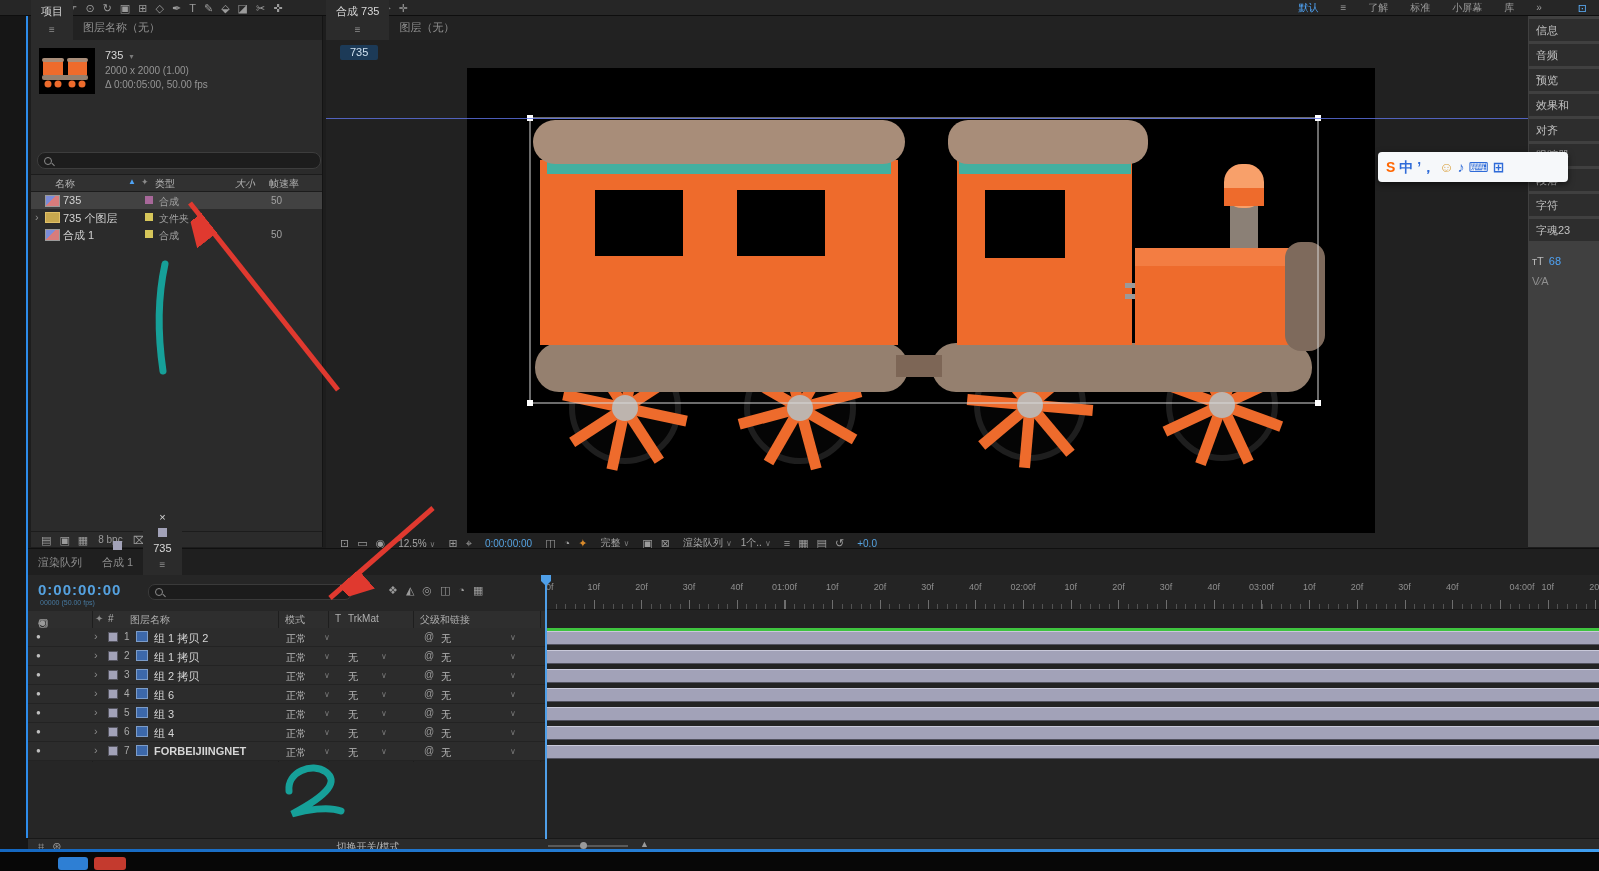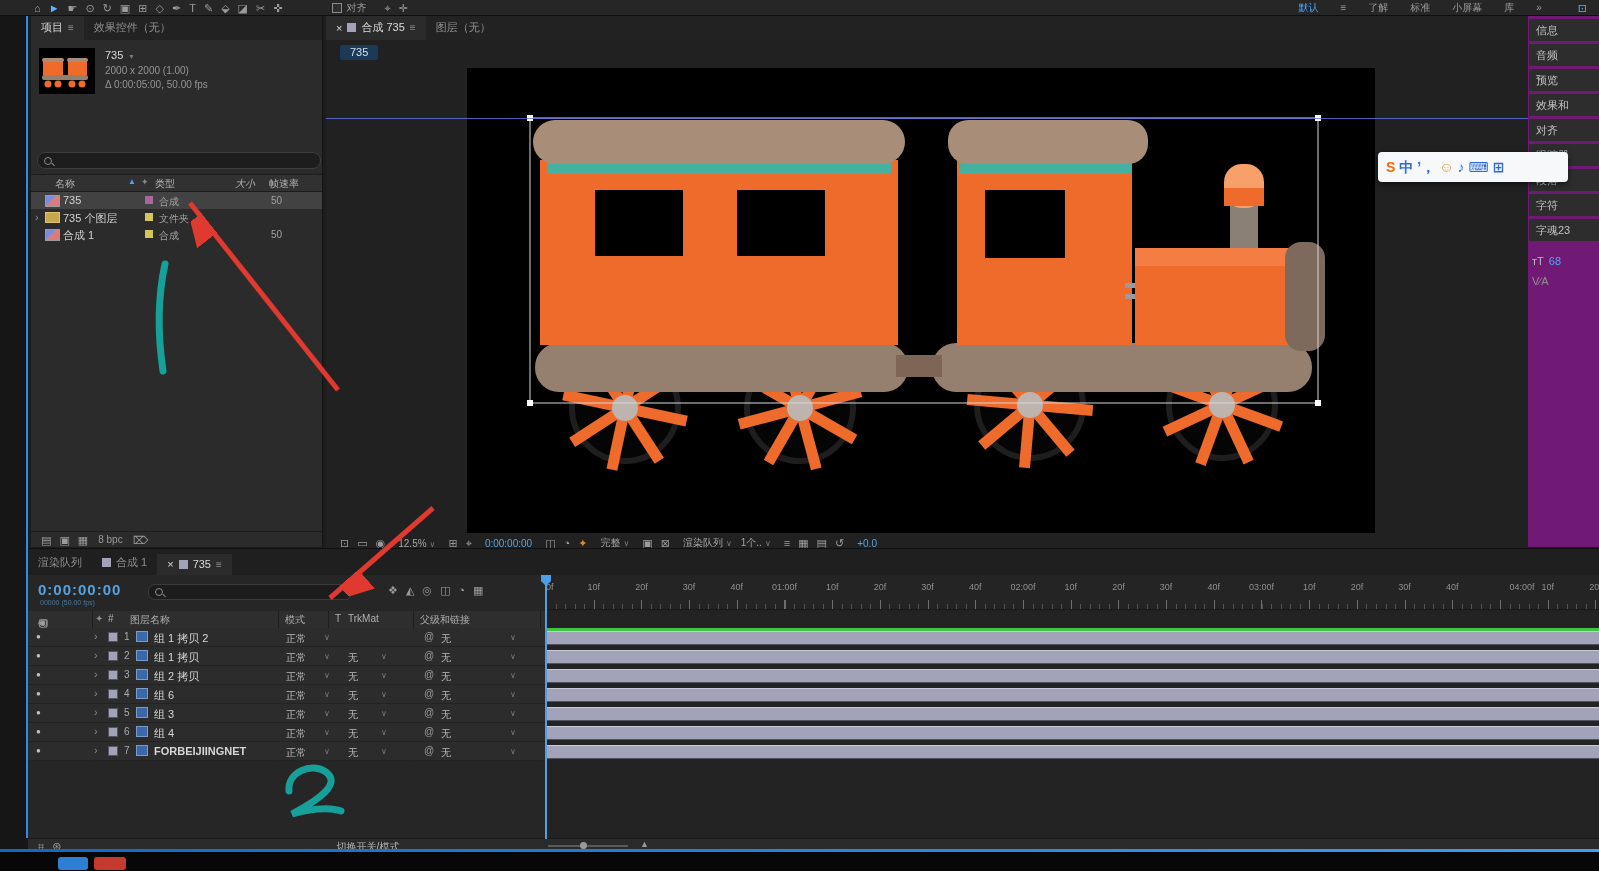--- a/index.html
+++ b/index.html
@@ -19,21 +19,21 @@
   #toolbar .workspaces{margin-left:auto;display:flex;align-items:center;margin-right:10px;}
   .ws{color:#9b9b9b;font-size:10px;margin-right:22px;cursor:default;}
   .ws.active{color:#4fa3f5;}
 
   #left-edge{position:absolute;left:0;top:16px;width:28px;height:836px;background:#161616;}
   #blue-divider{position:absolute;left:26px;top:16px;width:2px;height:822px;background:var(--accent-blue,#2d8ceb);z-index:8;}
 
   
   #project{position:absolute;left:31px;top:16px;width:291px;height:531px;background:#2b2b2b;border-right:1px solid #141414;}
   .tabbar{position:absolute;left:0;top:0;right:0;height:24px;background:#222;display:flex;align-items:flex-end;}
-  .tab{padding:4px 10px 5px 10px;color:#8f8f8f;font-size:11px;display:flex;gap:5px;align-items:center;}
+  .tab{padding:4px 10px 5px 10px;color:#8f8f8f;font-size:11px;display:flex;gap:5px;align-items:center;flex-direction:column;}
   .tab.active{background:#2b2b2b;color:#d8d8d8;}
   .tab .menu{color:#8f8f8f;font-size:10px;}
   .pprev{position:absolute;left:0;top:26px;width:100%;height:66px;}
   #thumb{position:absolute;left:8px;top:6px;width:56px;height:46px;background:#000;}
   .pinfo{position:absolute;left:74px;top:6px;line-height:14px;}
   .pinfo .nm{color:#d8d8d8;}
   .pinfo .dim,.pinfo .dur{color:#959595;font-size:10px;}
   .psearch{position:absolute;left:6px;top:136px;width:276px;height:15px;background:#1d1d1d;border:1px solid #3d3d3d;border-radius:8px;display:flex;align-items:center;padding-left:6px;}
   .mag{width:6px;height:6px;border:1.4px solid #8a8a8a;border-radius:50%;position:relative;display:inline-block;}
   .mag::after{content:"";position:absolute;left:6px;top:6px;width:4px;height:1.4px;background:#8a8a8a;transform:rotate(45deg);}
@@ -57,21 +57,21 @@
   #comp{position:absolute;left:326px;top:16px;width:1202px;height:546px;background:#212121;}
   .cbread{position:absolute;left:0;top:26px;height:22px;width:100%;}
   .bchip{position:absolute;left:14px;top:3px;background:#1c3a57;color:#cfe0ef;padding:1px 10px 2px 10px;border-radius:2px;font-size:11px;}
   #canvas{position:absolute;left:141px;top:52px;width:908px;height:465px;background:#000;}
   .guide{position:absolute;left:0;top:102px;width:100%;height:1px;background:rgba(95,115,230,.8);z-index:5;}
   .ctoolbar{position:absolute;left:0;top:517px;width:100%;height:20px;display:flex;align-items:center;gap:9px;padding-left:10px;box-sizing:border-box;font-size:10px;color:#a5a5a5;}
   .ct-time{color:#55a2e0;}
   .ct-exposure{color:#55a2e0;}
 
   
-  #rightpanel{position:absolute;left:1528px;top:16px;width:71px;height:531px;background:#701a75;}
+  #rightpanel{position:absolute;left:1528px;top:16px;width:71px;height:531px;background:#404040;}
   .rp-item{height:22px;line-height:22px;background:#2d2d2d;margin:3px 0 0 1px;padding-left:7px;color:#c2c2c2;font-size:11px;white-space:nowrap;overflow:hidden;}
   .rp-char{margin:14px 0 0 4px;color:#b8b8b8;font-size:11px;}
   .rp-char .val{color:#4fa3f5;margin-left:5px;}
   .rp-char2{margin:8px 0 0 4px;color:#8f8f8f;font-size:11px;}
 
   
   #ime{position:absolute;left:1378px;top:152px;width:190px;height:30px;background:#f6f8fa;border-radius:4px;
        box-shadow:0 2px 6px rgba(0,0,0,.55);display:flex;align-items:center;padding:0 6px;box-sizing:border-box;gap:2px;z-index:40;}
   #ime .gicon{font-size:14px;font-weight:bold;margin:0 2px;}
 
@@ -179,21 +179,21 @@
   <div id="left-edge"></div>
   <div id="blue-divider"></div>
 
   <div id="project">
     <div class="tabbar">
       <div class="tab active">
         <span>项目</span>
         <span class="menu">≡</span>
       </div>
       <div class="tab">
-        <span>效果控件（无）</span>
+        <span>图层名称（无）</span>
       </div>
     </div>
     <div class="pprev">
       <svg id="thumb" viewBox="0 0 56 46">
         <rect width="56" height="46" fill="#000"></rect>
         <rect x="4" y="13" width="20" height="14" fill="#ee6b2c"></rect>
         <rect x="29" y="13" width="19" height="14" fill="#ee6b2c"></rect>
         <rect x="3" y="10" width="22" height="4" rx="2" fill="#a88d79"></rect>
         <rect x="28" y="10" width="21" height="4" rx="2" fill="#a88d79"></rect>
         <rect x="3" y="27" width="46" height="5" rx="2" fill="#95806f"></rect>

